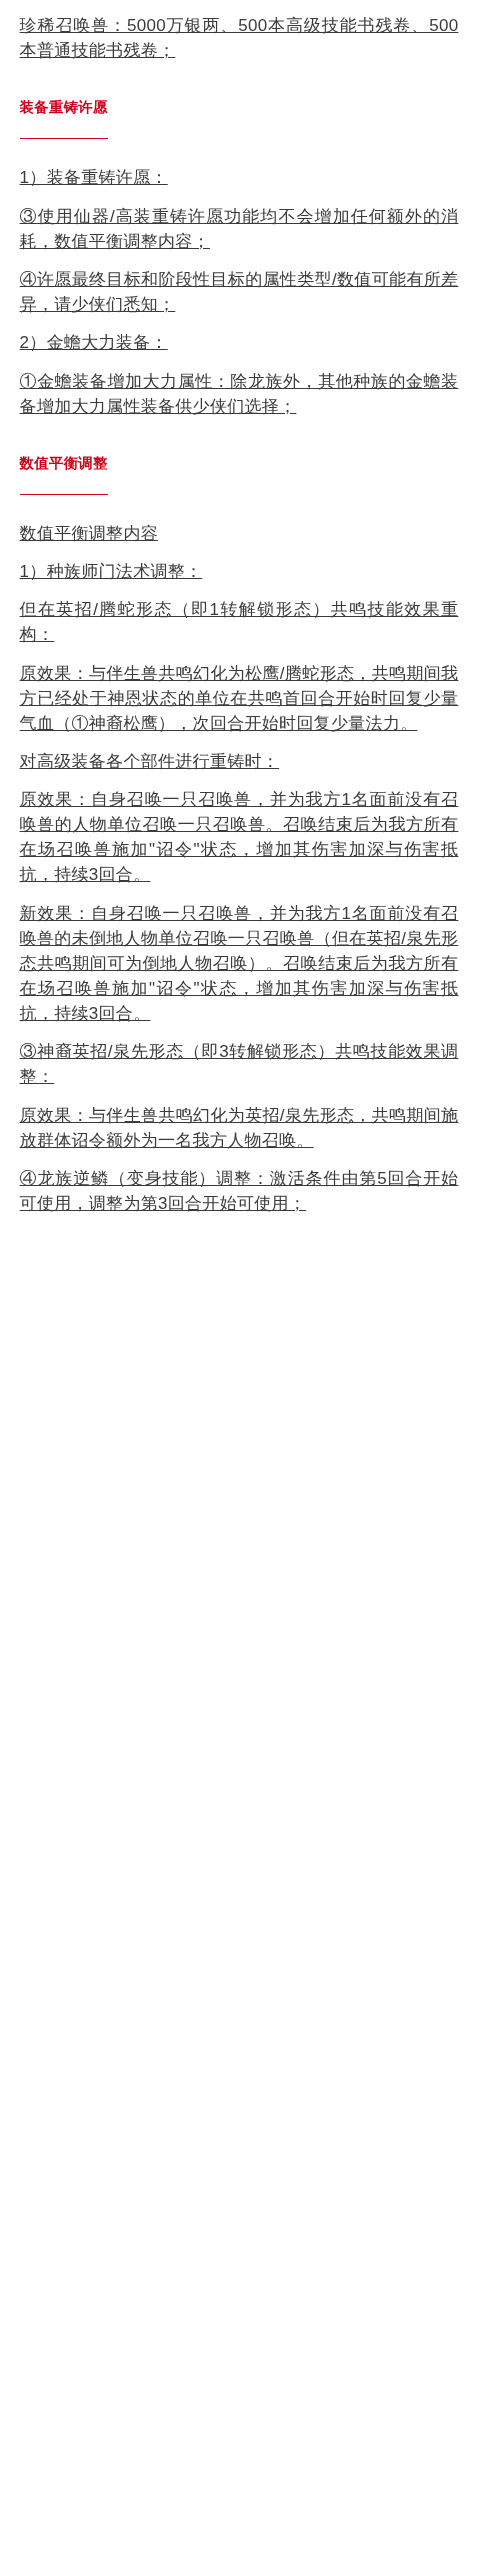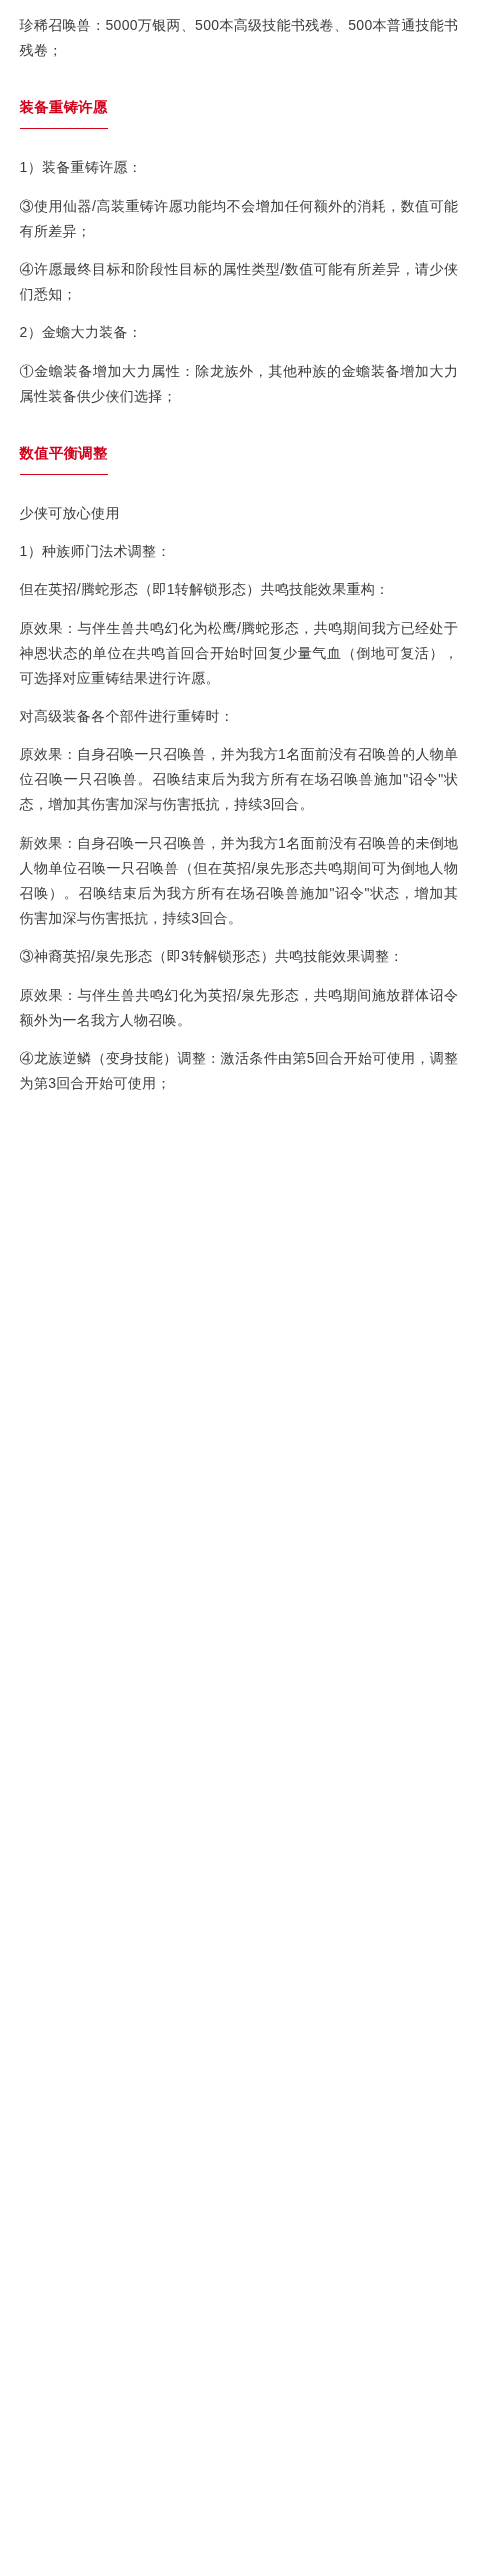--- a/index.html
+++ b/index.html
@@ -12,72 +12,73 @@
     font-family: "Liberation Sans", sans-serif;
     color: #333333;
     -webkit-font-smoothing: antialiased;
   }
   .page {
     width: 478px;
     box-sizing: border-box;
     padding: 13.4px 19.6px 20.6px 19.6px;
   }
   .para {
-    font-size: 14px;
+    font-size: 17px;
     line-height: 25px;
     color: #3b3b3b;
     margin: 0 0 13.4px 0;
     text-align: justify;
     letter-spacing: 0.3px;
+    text-decoration: underline;
   }
   .heading {
     font-size: 14.4px;
     line-height: 23px;
     font-weight: bold;
     color: #d0021b;
     margin: 17.5px 0 13.4px 0;
     letter-spacing: 0.3px;
     display: inline-block;
   }
   .heading-underline {
     border-bottom: 1.5px solid #d0021b;
-    padding-bottom: 9px;
+    padding-bottom: 19px;
   }
   .heading-wrap {
     margin: 15.5px 0 12.4px 0;
   }
   .heading-wrap:first-child {
     margin-top: 0;
   }
 </style>
 </head>
 <body>
 
 <div class="page">
 
   <p class="para">珍稀召唤兽：5000万银两、500本高级技能书残卷、500本普通技能书残卷；</p>
 
   <div class="heading-wrap">
     <span class="heading heading-underline">装备重铸许愿</span>
   </div>
 
   <p class="para">1）装备重铸许愿：</p>
-  <p class="para">③使用仙器/高装重铸许愿功能均不会增加任何额外的消耗，数值可能有所差异；</p>
+  <p class="para">③使用仙器/高装重铸许愿功能均不会增加任何额外的消耗，数值平衡调整内容；</p>
   <p class="para">④许愿最终目标和阶段性目标的属性类型/数值可能有所差异，请少侠们悉知；</p>
   <p class="para">2）金蟾大力装备：</p>
   <p class="para">①金蟾装备增加大力属性：除龙族外，其他种族的金蟾装备增加大力属性装备供少侠们选择；</p>
 
   <div class="heading-wrap">
     <span class="heading heading-underline">数值平衡调整</span>
   </div>
 
-  <p class="para">少侠可放心使用</p>
+  <p class="para">数值平衡调整内容</p>
   <p class="para">1）种族师门法术调整：</p>
   <p class="para">但在英招/腾蛇形态（即1转解锁形态）共鸣技能效果重构：</p>
-  <p class="para">原效果：与伴生兽共鸣幻化为松鹰/腾蛇形态，共鸣期间我方已经处于神恩状态的单位在共鸣首回合开始时回复少量气血（倒地可复活），可选择对应重铸结果进行许愿。</p>
+  <p class="para">原效果：与伴生兽共鸣幻化为松鹰/腾蛇形态，共鸣期间我方已经处于神恩状态的单位在共鸣首回合开始时回复少量气血（①神裔松鹰），次回合开始时回复少量法力。</p>
   <p class="para">对高级装备各个部件进行重铸时：</p>
   <p class="para">原效果：自身召唤一只召唤兽，并为我方1名面前没有召唤兽的人物单位召唤一只召唤兽。召唤结束后为我方所有在场召唤兽施加"诏令"状态，增加其伤害加深与伤害抵抗，持续3回合。</p>
   <p class="para">新效果：自身召唤一只召唤兽，并为我方1名面前没有召唤兽的未倒地人物单位召唤一只召唤兽（但在英招/泉先形态共鸣期间可为倒地人物召唤）。召唤结束后为我方所有在场召唤兽施加"诏令"状态，增加其伤害加深与伤害抵抗，持续3回合。</p>
   <p class="para">③神裔英招/泉先形态（即3转解锁形态）共鸣技能效果调整：</p>
   <p class="para">原效果：与伴生兽共鸣幻化为英招/泉先形态，共鸣期间施放群体诏令额外为一名我方人物召唤。</p>
   <p class="para">④龙族逆鳞（变身技能）调整：激活条件由第5回合开始可使用，调整为第3回合开始可使用；</p>
 
 </div>
 
 

